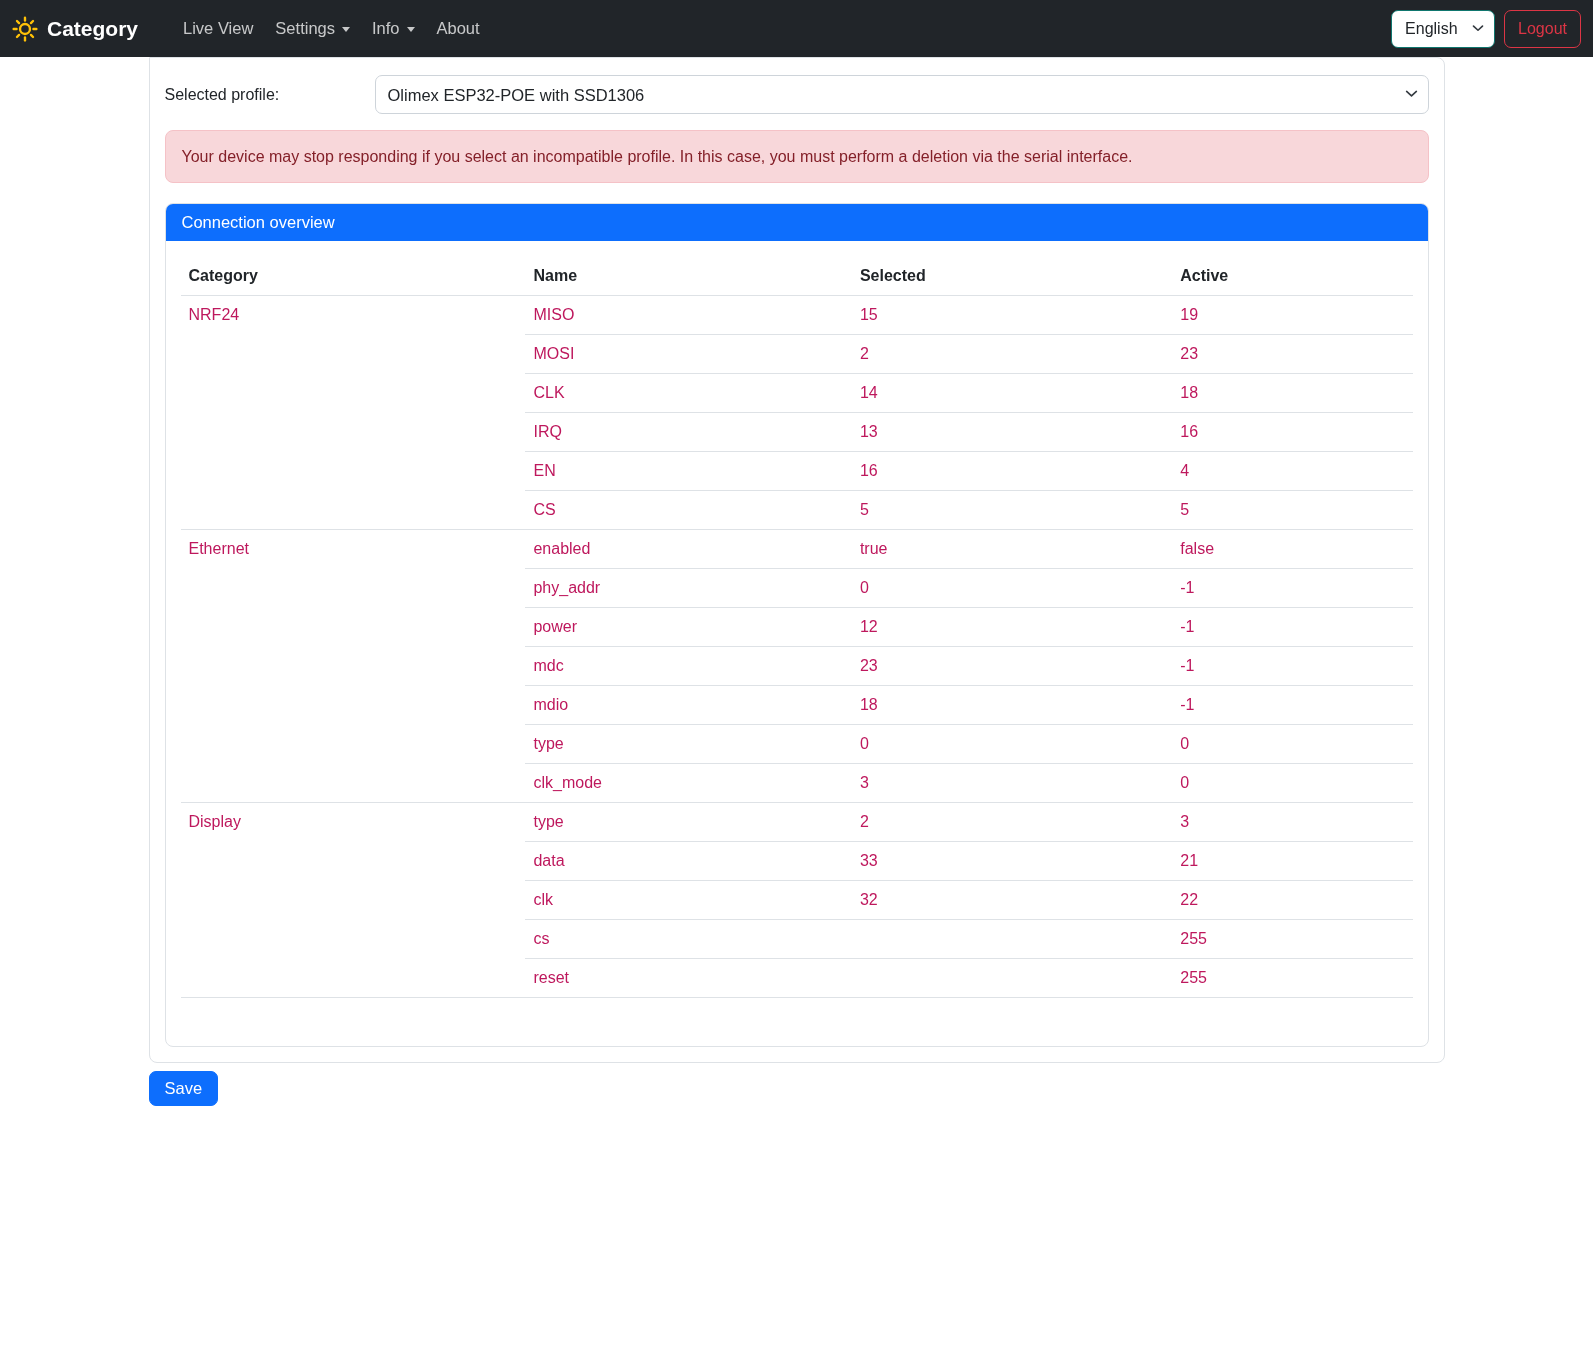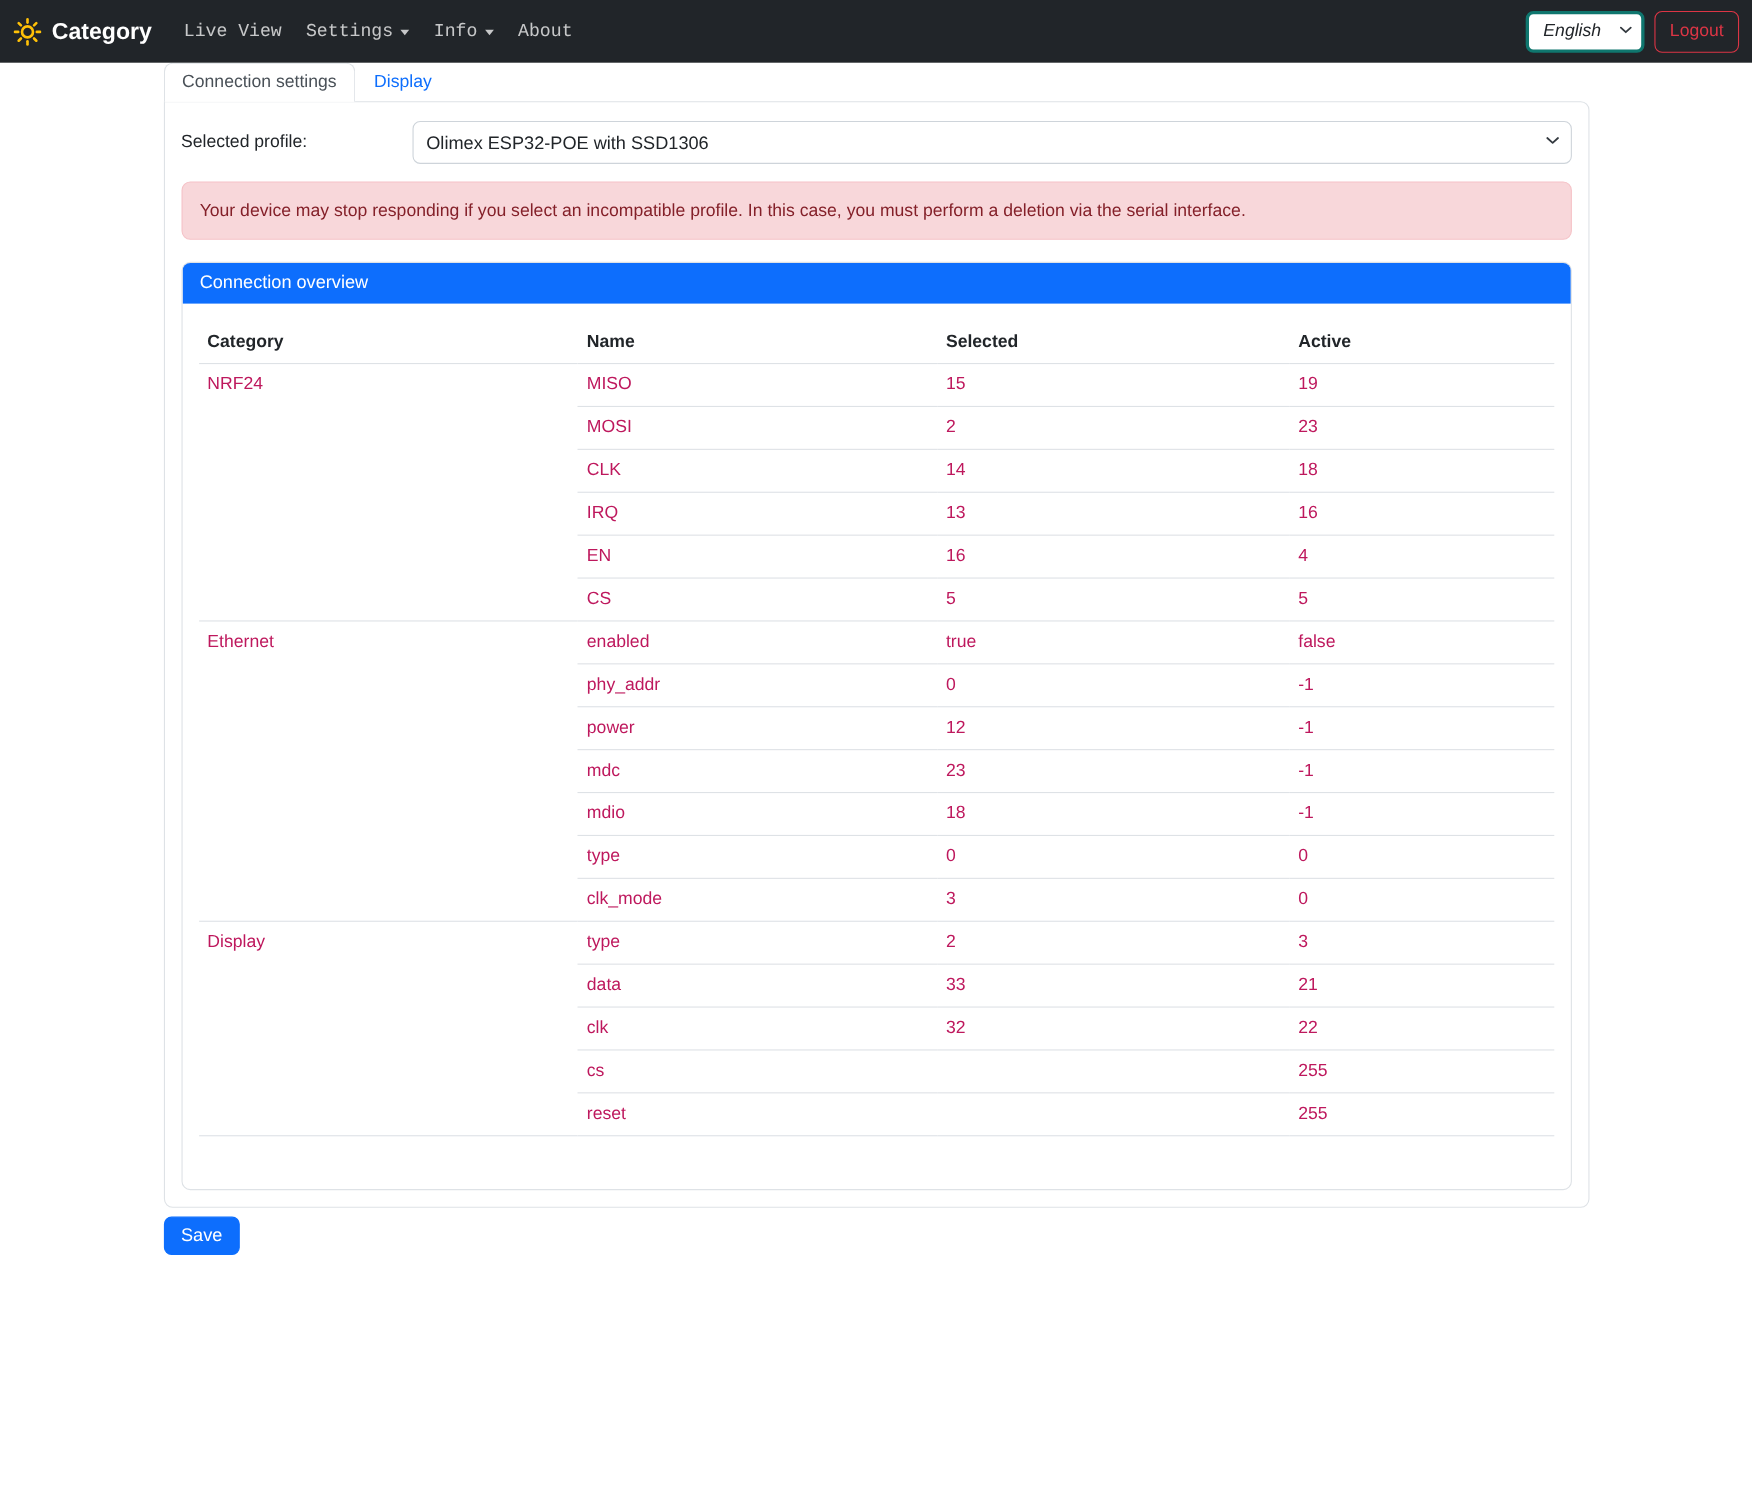--- a/index.html
+++ b/index.html
@@ -28,42 +28,42 @@
     height:57px;
     display:flex;
     align-items:center;
     padding:0 12px;
   }
   .brand{
     display:flex;align-items:center;gap:9px;
     color:#fff;font-size:21px;font-weight:600;
     margin-right:18px;cursor:pointer;text-decoration:none;
   }
-  .nav-links{display:flex;list-style:none;margin:0;padding:0;flex:1;font-family:Liberation Mono, monospace;}
+  .nav-links{display:flex;list-style:none;margin:16px;padding:0;flex:1;}
   .nav-link{
     color:rgba(255,255,255,.75);
     padding:8px 11px;font-size:16.5px;cursor:pointer;
     display:flex;align-items:center;gap:7px;white-space:nowrap;
   }
   .caret{
     width:0;height:0;display:inline-block;
     border-left:4.5px solid transparent;
     border-right:4.5px solid transparent;
     border-top:5px solid rgba(255,255,255,.75);
     margin-top:2px;
   }
   .nav-right{display:flex;align-items:center;gap:9px;}
   .select-wrap{position:relative;display:inline-block;}
   select{
     appearance:none;-webkit-appearance:none;-moz-appearance:none;
     font-family:inherit;
   }
   .lang-select{
-    background:#fff;border:3px solid #0f766e;border-radius:7px;
-    padding:6px 36px 6px 13px;font-size:16px;height:38px;color:#212529;cursor:pointer;font-style:italic;
+    background:#fff;border:1px solid #0f766e;border-radius:7px;
+    padding:6px 36px 6px 13px;font-size:16px;height:38px;color:#212529;cursor:pointer;
   }
   .chev{
     position:absolute;right:11px;top:50%;transform:translateY(-50%);
     pointer-events:none;display:block;
   }
   .logout-btn{
     background:transparent;border:1px solid var(--danger);color:var(--danger);
     border-radius:7px;padding:6px 13px;font-size:16px;height:38px;cursor:pointer;
     font-family:inherit;
   }
@@ -172,24 +172,20 @@
             <path d="M2 5.5 L8 11 L14 5.5"></path>
           </svg>
       </span>
     </span>
     <button class="logout-btn">Logout</button>
   </div>
 </nav>
 
 <div class="container">
 
-  <div class="tabs">
-    <div class="tab active">Connection settings</div>
-    <div class="tab inactive">Display</div>
-  </div>
 
   <div class="tab-content">
 
     <div class="profile-row">
       <div class="profile-label">Selected profile:</div>
       <div class="profile-select-wrap">
         <select class="profile-select">
           <option>Olimex ESP32-POE with SSD1306</option>
         </select>
         <span class="chev">

